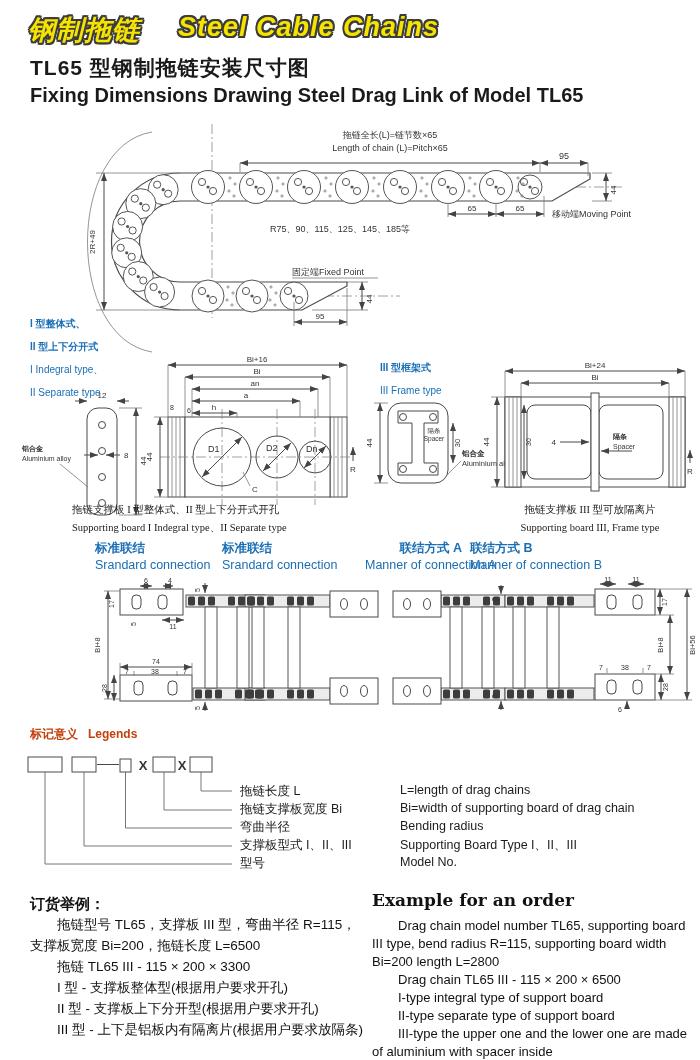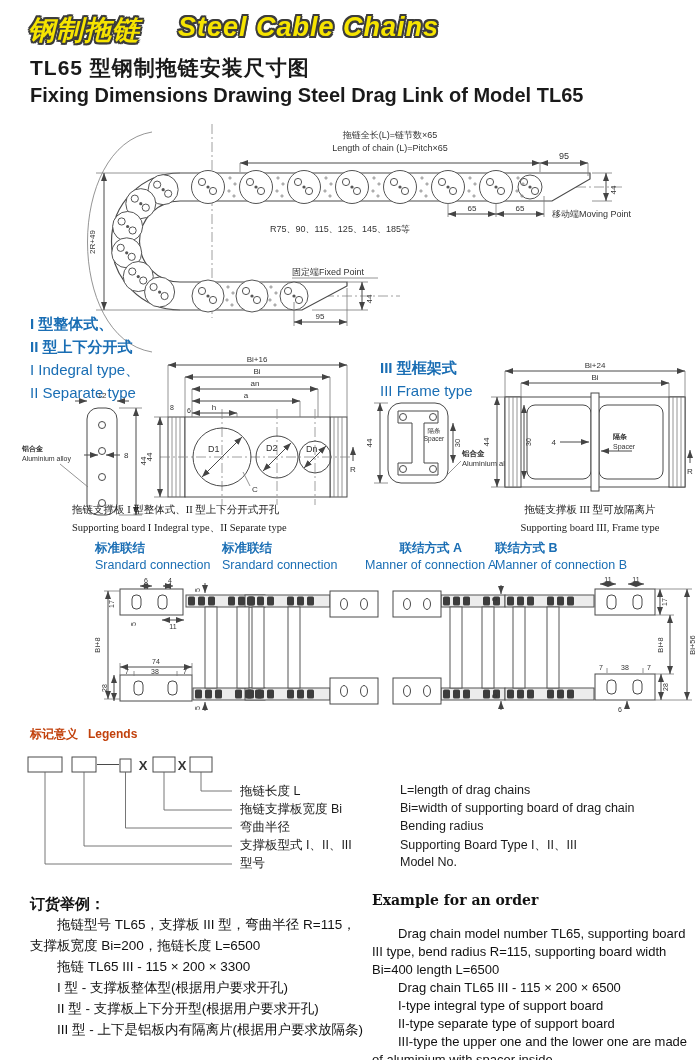--- a/index.html
+++ b/index.html
@@ -7,39 +7,39 @@
         font-family:"Liberation Sans",sans-serif;color:#222;padding-left:20px;}
   .abs{position:absolute;}
   
   .logo{font-family:"Liberation Sans",sans-serif;font-weight:bold;font-style:italic;
         font-size:27px;color:#f6e400;letter-spacing:1px;white-space:nowrap;
         text-shadow:2px 0 0 #3c3c3c,-2px 0 0 #3c3c3c,0 2px 0 #3c3c3c,0 -2px 0 #3c3c3c,
         1.6px 1.6px 0 #3c3c3c,-1.6px -1.6px 0 #3c3c3c,1.6px -1.6px 0 #3c3c3c,-1.6px 1.6px 0 #3c3c3c;}
   .title-cn{font-size:21px;font-weight:bold;color:#1a1a1a;letter-spacing:1px;}
   .title-en{font-size:20px;font-weight:bold;color:#1a1a1a;}
   .blue{color:#1a6eb4;}
-  .typelabel{font-size:15px;line-height:23px;white-space:nowrap;}
+  .typelabel{font-size:10px;line-height:23px;white-space:nowrap;}
   .typelabel .cjk{font-weight:bold;}
   .connlabel{font-size:12.5px;line-height:17px;white-space:nowrap;}
   .connlabel .cjk{font-weight:bold;}
   svg{font-family:"Liberation Sans",sans-serif;}
   svg text{fill:#333;}
   .dt7{font-size:7px;}
   .dt8{font-size:8px;}
   .dt9{font-size:9px;}
   .cap{font-size:10.5px;font-family:"Liberation Serif",serif;fill:#1b1b1b;}
   .legend-heading{font-size:12px;font-weight:bold;color:#c2410c;}
   .legend-row{font-size:12.5px;color:#1b1b1b;white-space:nowrap;}
   .order-cn{font-size:13.5px;line-height:21px;width:335px;color:#111;}
   .order-cn p{margin:0;text-indent:2em;}
   .order-cn .oh{font-weight:bold;font-size:15px;text-indent:0;}
   .order-en{font-size:13px;line-height:18px;width:325px;color:#111;}
   .order-en p{margin:0;text-indent:2em;}
   .order-en .oh{font-family:"DejaVu Serif","Liberation Serif",serif;font-weight:bold;
-                font-size:14px;text-indent:0;margin-bottom:16px;}
+                font-size:17px;text-indent:0;margin-bottom:8px;}
   .ln{stroke:#4a4a4a;stroke-width:1;fill:none;}
   .thin{stroke:#7a7a7a;stroke-width:0.8;fill:none;}
   .dd{stroke:#888;stroke-width:0.8;fill:none;stroke-dasharray:10 3 2 3;}
 </style>
 </head>
 <body>
 
 <div class="page">
 
   <div class="abs logo" style="left:28px;top:12px;">钢制拖链</div>
@@ -371,21 +371,21 @@
     <div>Srandard connection</div>
   </div>
   <div class="abs connlabel blue" style="left:222px;top:540px;">
     <div class="cjk">标准联结</div>
     <div>Srandard connection</div>
   </div>
   <div class="abs connlabel blue" style="left:365px;top:540px;text-align:center;">
     <div class="cjk">联结方式 A</div>
     <div>Manner of connection A</div>
   </div>
-  <div class="abs connlabel blue" style="left:495px;top:540px;">
+  <div class="abs connlabel blue" style="left:470px;top:540px;">
     <div class="cjk">联结方式 B</div>
     <div>Manner of connection B</div>
   </div>
 
   <svg class="abs" style="left:0;top:575px;" width="700" height="140" viewBox="0 0 700 140">
 
     <g>
       <rect x="186" y="20" width="79" height="12" fill="#ececec" stroke="#555"></rect>
       <rect x="193" y="113" width="72" height="12" fill="#ececec" stroke="#555"></rect>
       <rect x="245" y="20" width="85" height="12" fill="#ececec" stroke="#555"></rect>
@@ -583,20 +583,20 @@
   <div class="abs order-cn" style="left:30px;top:893px;">
     <p class="oh">订货举例：</p>
     <p>拖链型号 TL65，支撑板 III 型，弯曲半径 R=115，支撑板宽度 Bi=200，拖链长度 L=6500</p>
     <p>拖链 TL65 III - 115 × 200 × 3300</p>
     <p>I 型 - 支撑板整体型(根据用户要求开孔)</p>
     <p>II 型 - 支撑板上下分开型(根据用户要求开孔)</p>
     <p>III 型 - 上下是铝板内有隔离片(根据用户要求放隔条)</p>
   </div>
   <div class="abs order-en" style="left:372px;top:891px;">
     <p class="oh">Example for an order</p>
-    <p>Drag chain model number TL65, supporting board III type, bend radius R=115, supporting board width Bi=400 length L=6500</p>
+    <p>Drag chain model number TL65, supporting board III type, bend radius R=115, supporting board width Bi=200 length L=2800</p>
     <p>Drag chain TL65 III - 115 × 200 × 6500</p>
     <p>I-type integral type of support board</p>
     <p>II-type separate type of support board</p>
     <p>III-type the upper one and the lower one are made of aluminium with spacer inside</p>
   </div>
 
 </div>
 
 </body></html>

